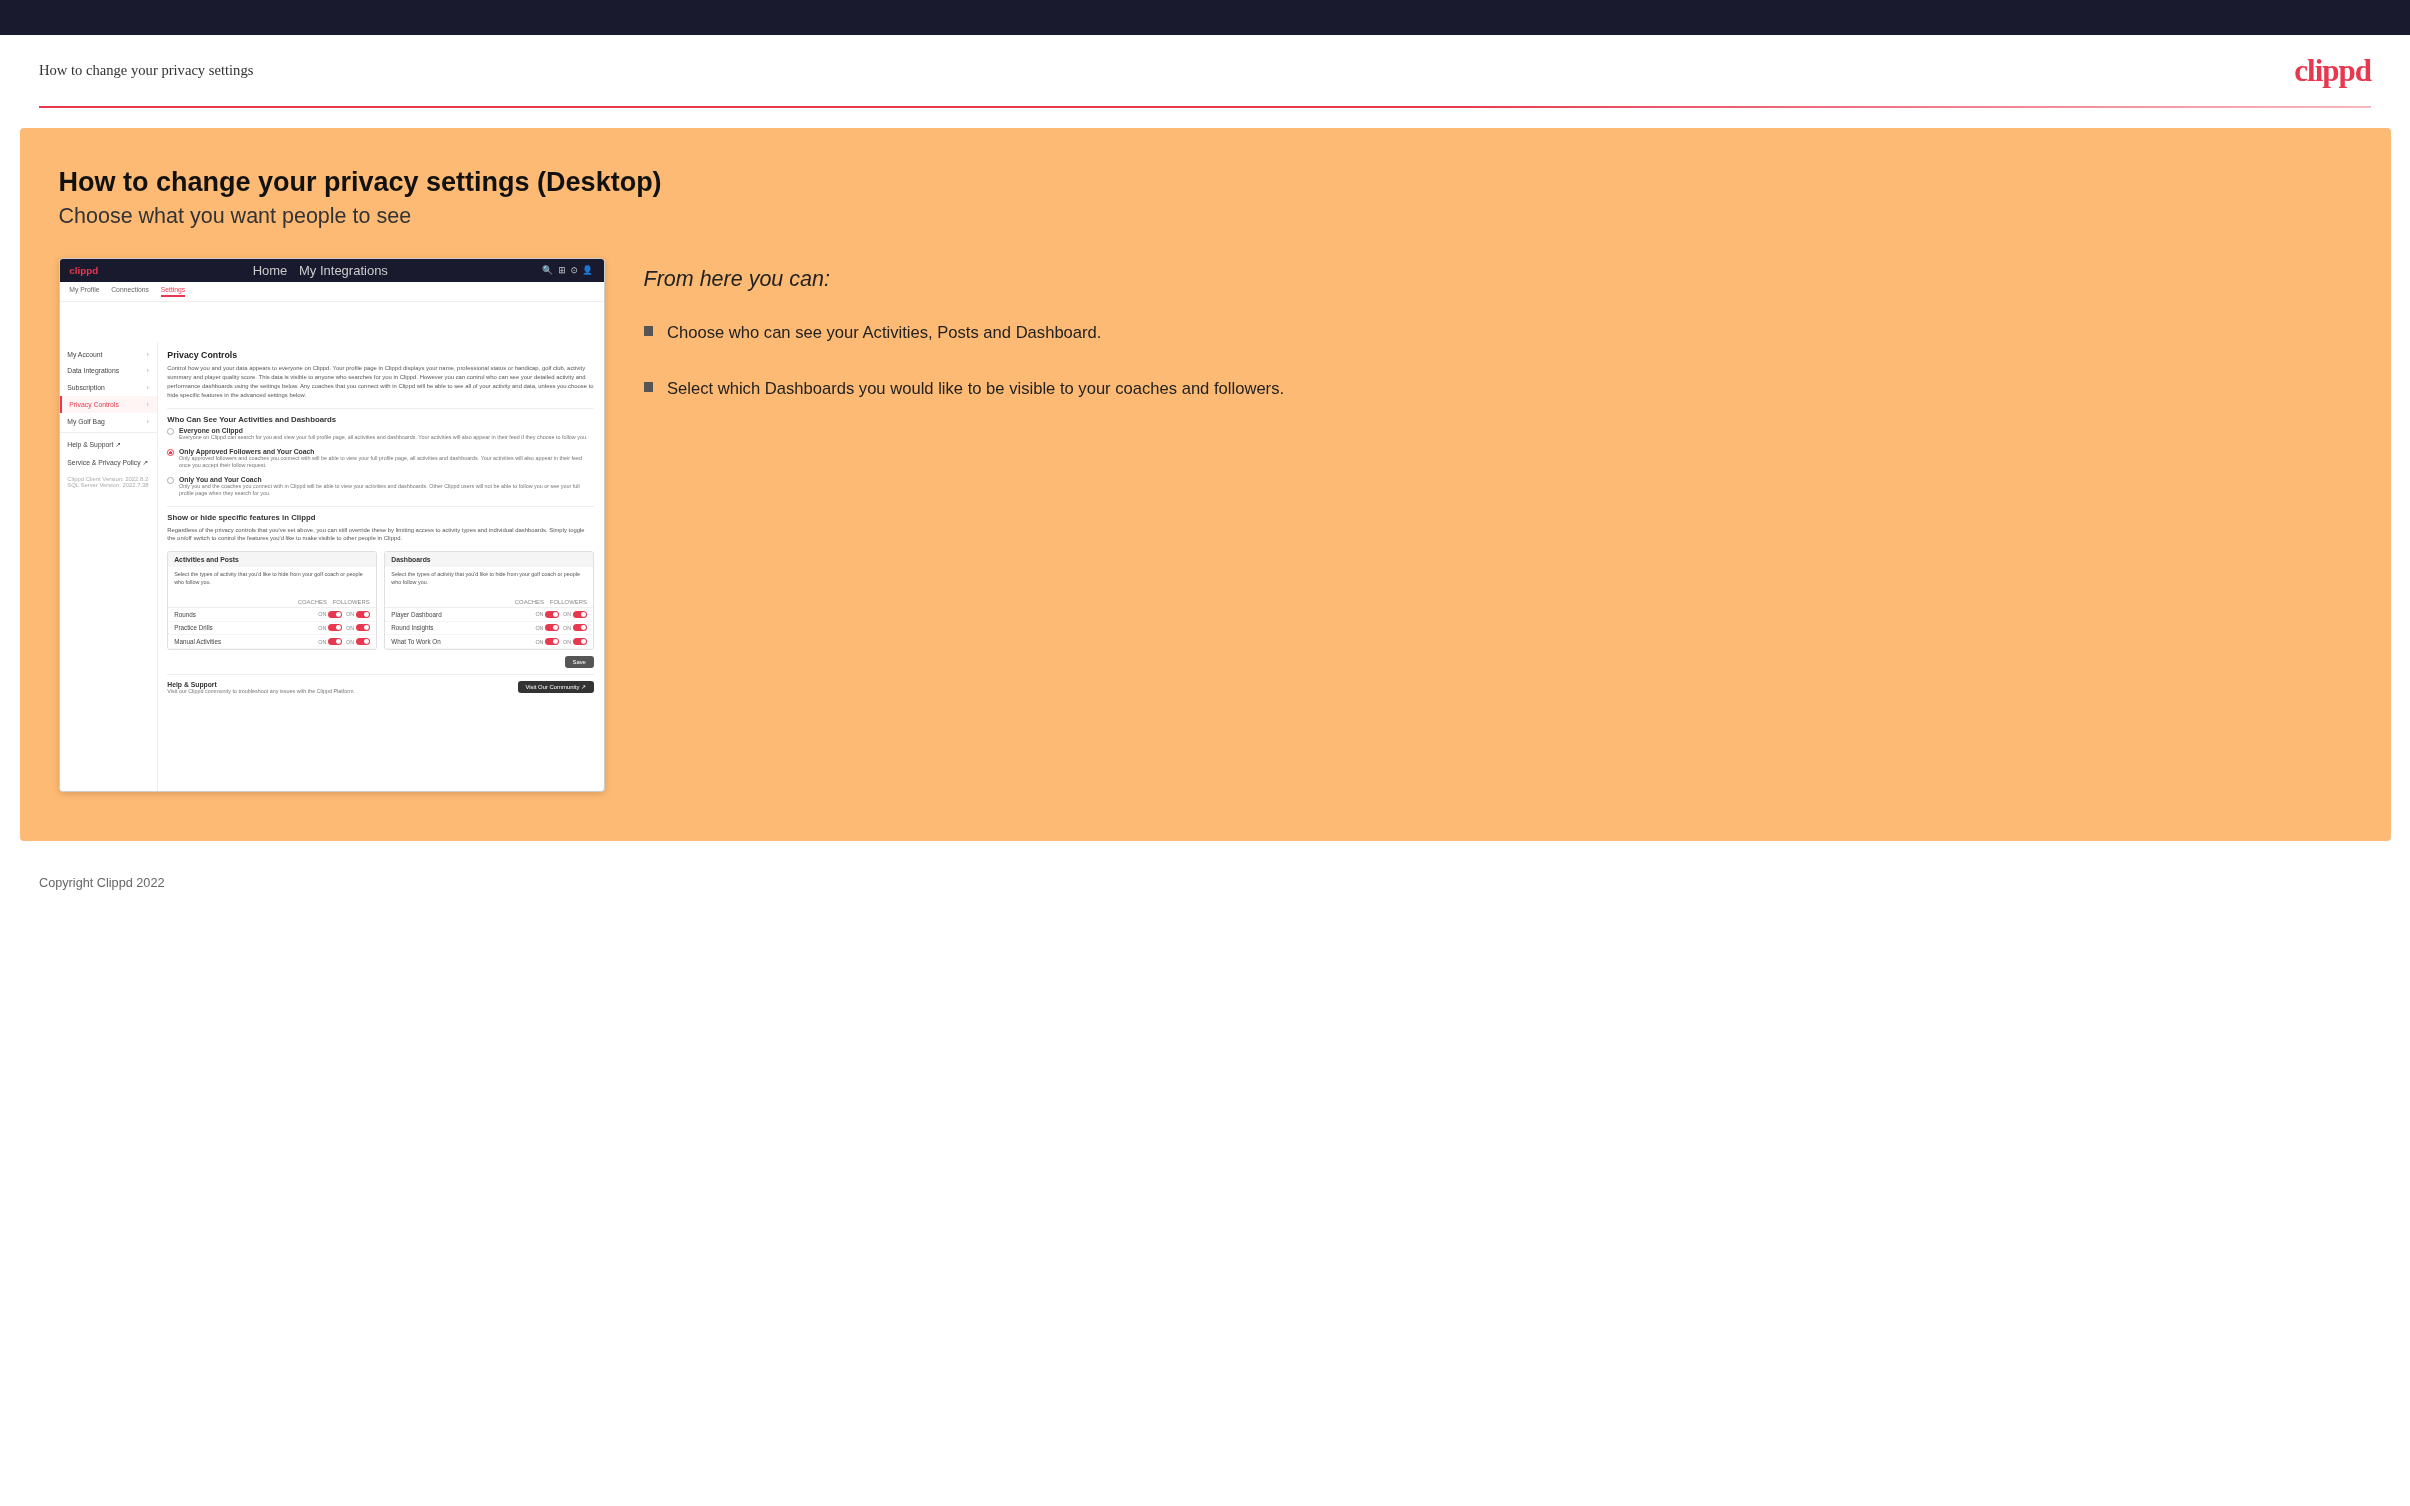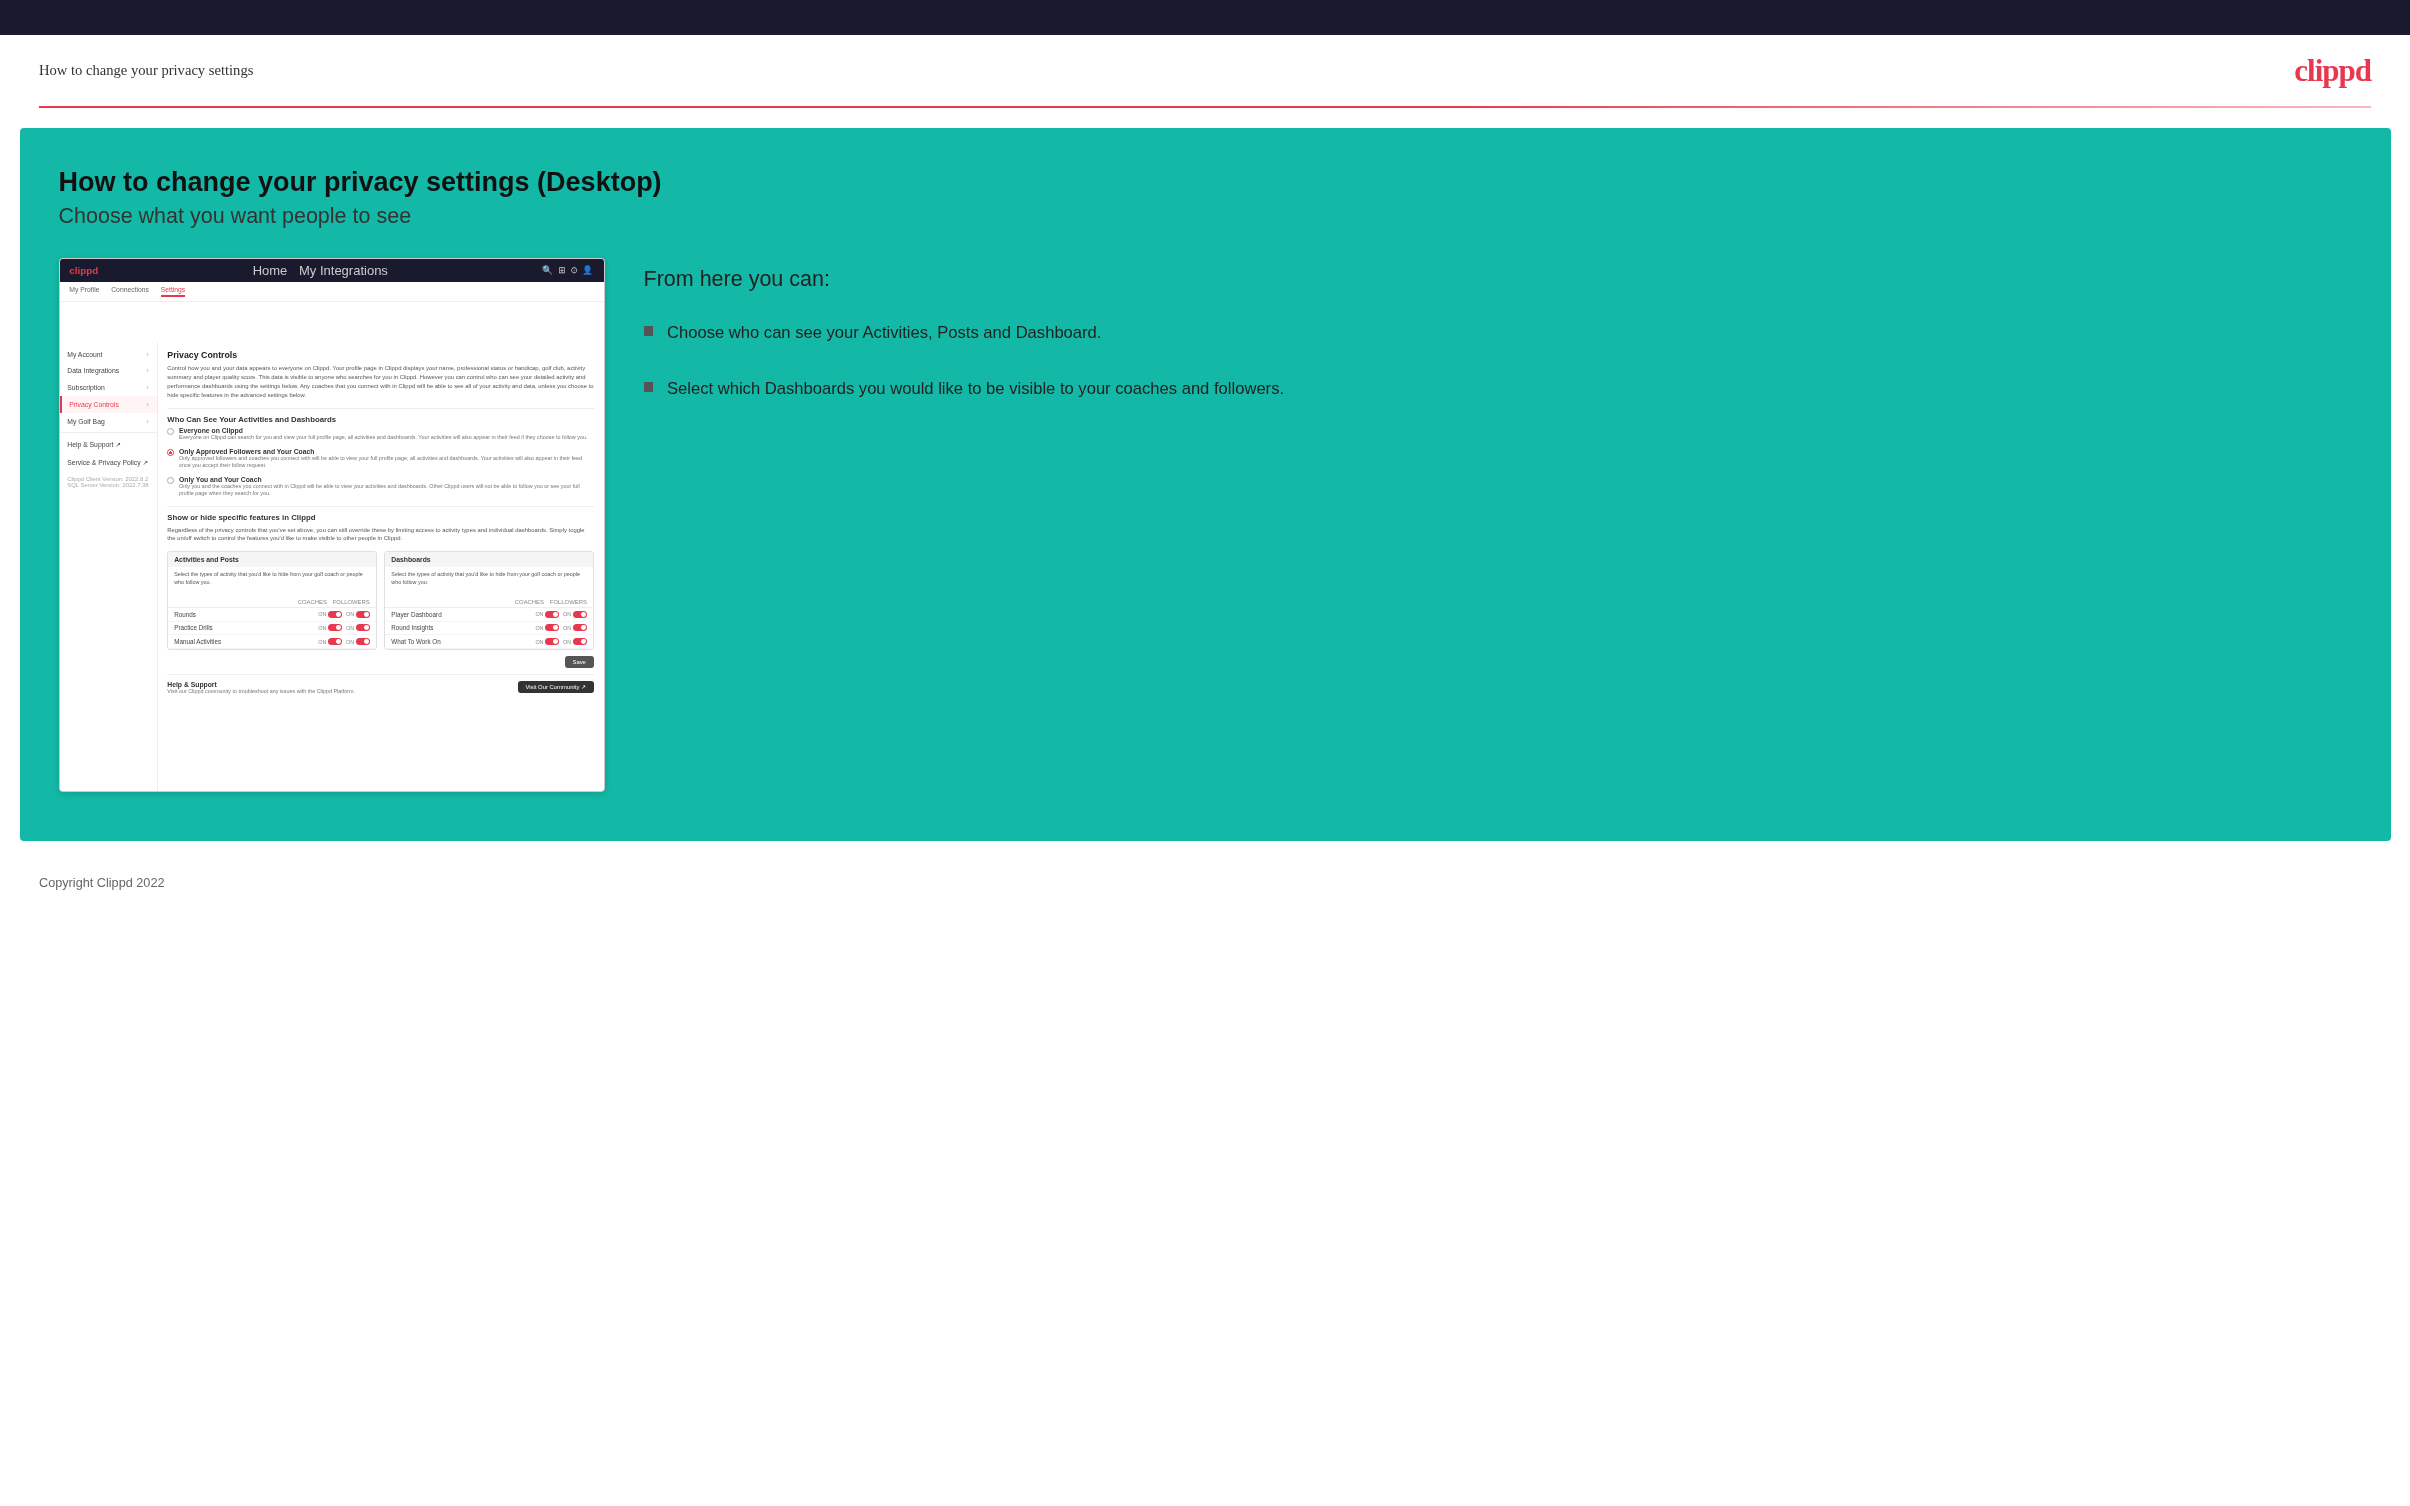--- a/index.html
+++ b/index.html
@@ -41,21 +41,21 @@
 
     
     .header-divider {
       height: 2px;
       background: linear-gradient(to right, #e8384f 60%, #f7b8bf 100%);
       margin: 0 39px;
     }
 
     
     .main-content {
-      background: #14b8a6;
+      background: #fdba74;
       margin: 19.5px 19.5px;
       padding: 39px 39px 49px 39px;
       border-radius: 3.9px;
     }
 
     .page-heading {
       font-size: 27px;
       font-weight: 700;
       color: #111;
       margin-bottom: 5.9px;
@@ -83,20 +83,21 @@
     .right-col {
       flex: 1;
       padding-top: 9.8px;
     }
 
     .from-here-title {
       font-size: 21.5px;
       font-weight: 400;
       color: #222;
       margin-bottom: 29px;
+      font-style: italic;
     }
 
     .bullet-list {
       list-style: none;
       padding: 0;
     }
     .bullet-list li {
       display: flex;
       align-items: flex-start;
       gap: 13.7px;

